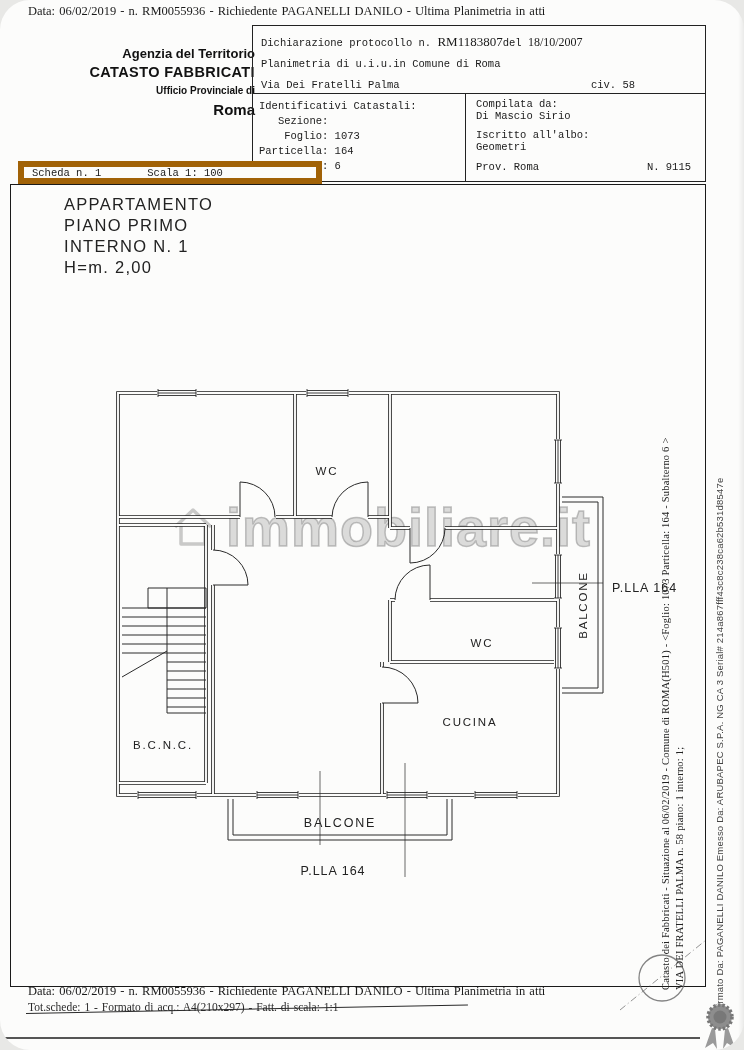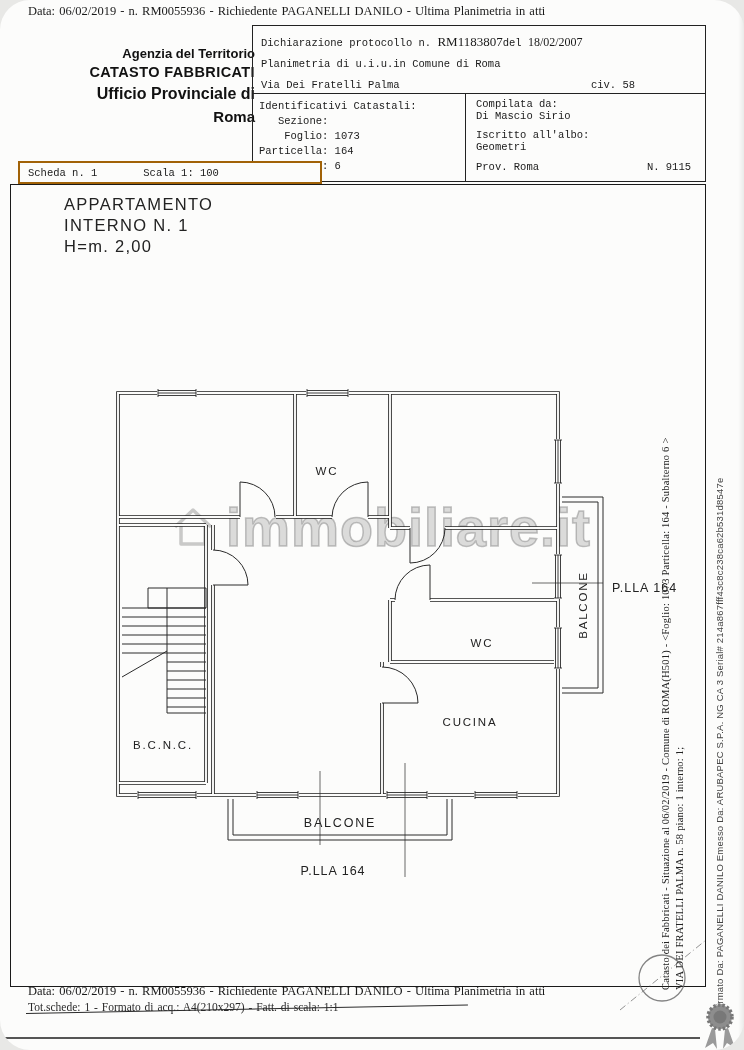--- a/index.html
+++ b/index.html
@@ -11,42 +11,42 @@
   .page::after{content:"";position:absolute;right:0;top:0;width:6px;height:100%;
     background:linear-gradient(to right,rgba(0,0,0,0),rgba(0,0,0,0.07));pointer-events:none;}
   .serif{font-family:"Liberation Serif",serif;}
   .mono{font-family:"Liberation Mono","DejaVu Sans Mono",monospace;}
 
   .top-line{position:absolute;left:28px;top:4px;font-size:12.5px;word-spacing:1px;}
 
   .agency{position:absolute;left:55px;top:46px;width:200px;text-align:right;font-weight:bold;color:#111;}
   .agency .a1{font-size:13px;}
   .agency .a2{font-size:14.5px;letter-spacing:0.4px;margin-top:3px;}
-  .agency .a3{font-size:16px;margin-top:5px;}
+  .agency .a3{font-size:10px;margin-top:5px;}
   .agency .a4{font-size:15px;margin-top:5px;}
 
   .decl-box{position:absolute;left:252px;top:25px;width:454px;height:157px;
     border:1.3px solid #222;box-sizing:border-box;font-size:10.5px;}
   .decl-top{height:68px;border-bottom:1.3px solid #222;box-sizing:border-box;padding:5px 8px 0 8px;}
   .decl-row{line-height:21px;white-space:nowrap;}
   .decl-row .val{font-family:"Liberation Serif",serif;font-size:13px;}
   .decl-row .val2{font-family:"Liberation Serif",serif;font-size:12px;}
   .decl-row3{display:flex;line-height:21px;}
   .decl-row3 .civ{margin-left:auto;margin-right:62px;}
   .decl-bottom{display:flex;height:87px;box-sizing:border-box;}
   .ids-col{width:213px;border-right:1.3px solid #222;box-sizing:border-box;padding:5px 6px 0 6px;}
   .ids-col div{line-height:15px;white-space:pre;}
   .comp-col{flex:1;padding:4px 14px 0 10px;}
   .comp-col .r{line-height:12px;}
   .comp-col .gap{height:7px;}
   .prov-row{display:flex;line-height:14px;margin-top:7px;}
   .prov-row .num{margin-left:auto;}
 
   .scheda-bar{position:absolute;left:18px;top:161px;width:304px;height:23px;
-    border:2px solid #a16207;box-sizing:border-box;background:#fcfcfb;z-index:3;
+    border:6px solid #a16207;box-sizing:border-box;background:#fcfcfb;z-index:3;
     display:flex;align-items:center;font-size:10.5px;}
   .scheda-bar .s1{margin-left:8px;}
   .scheda-bar .s2{margin-left:46px;}
 
   .sheet-border{position:absolute;left:10px;top:184px;width:696px;height:803px;
     border:1.5px solid #1a1a1a;box-sizing:border-box;z-index:0;}
 
   .apt-block{position:absolute;left:64px;top:194px;font-size:16.5px;line-height:21px;
     letter-spacing:1.3px;color:#222;z-index:2;}
 
@@ -94,21 +94,21 @@
     <div class="a2">CATASTO FABBRICATI</div>
     <div class="a3">Ufficio Provinciale di</div>
     <div class="a4">Roma</div>
   </div>
 
   <div class="decl-box mono">
     <div class="decl-top">
       <div class="decl-row">
         <span>Dichiarazione protocollo n.</span>
         <span class="val">RM1183807</span><span>del</span>
-        <span class="val2">18/02/2007</span>
+        <span class="val2">18/10/2007</span>
       </div>
       <div class="decl-row">Planimetria di u.i.u.in Comune di Roma</div>
       <div class="decl-row3">
         <span>Via Dei Fratelli Palma</span>
         <span class="civ">civ. 58</span>
       </div>
     </div>
     <div class="decl-bottom">
       <div class="ids-col">
         <div>Identificativi Catastali:</div>
@@ -133,20 +133,21 @@
 
   <div class="scheda-bar mono">
     <span class="s1">Scheda n. 1</span>
     <span class="s2">Scala 1: 100</span>
   </div>
 
   <div class="sheet-border"></div>
 
   <div class="apt-block">
     <div>APPARTAMENTO</div>
+    <div>PIANO PRIMO</div>
     <div>INTERNO N. 1</div>
     <div>H=m. 2,00</div>
   </div>
 
   <div class="watermark">
     <svg width="50" height="46" viewBox="0 0 50 46">
       <path d="M7,23 L25,6 L43,23 M13,19 V40 H37 V19" fill="none" stroke="rgba(150,150,150,0.5)" stroke-width="3.5" stroke-linejoin="round"></path>
     </svg>
     <span class="wm-text">immobiliare.it</span>
   </div>

